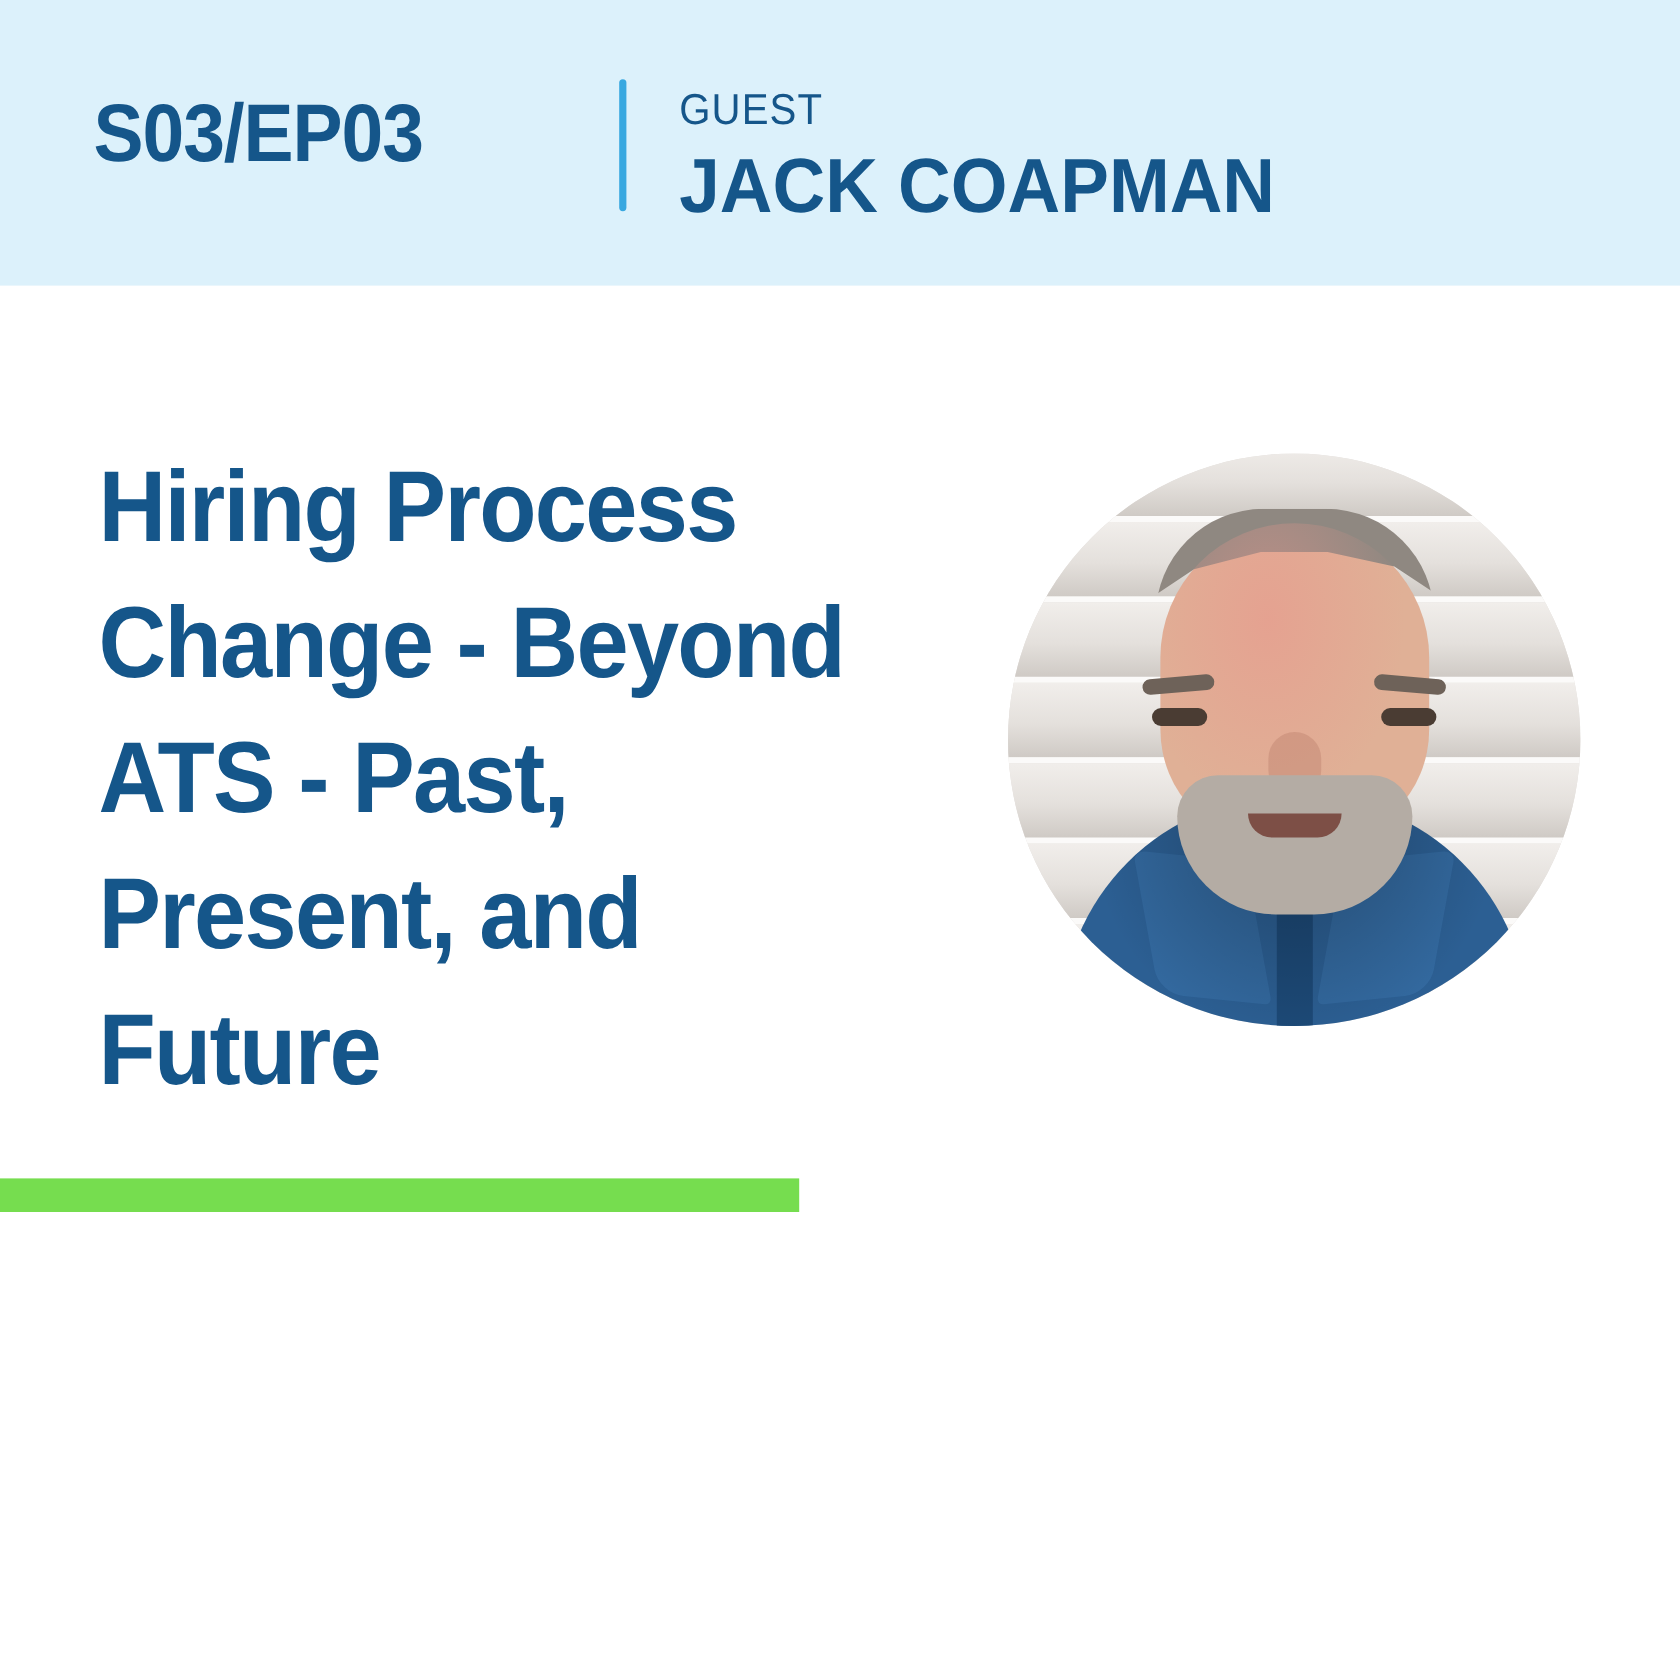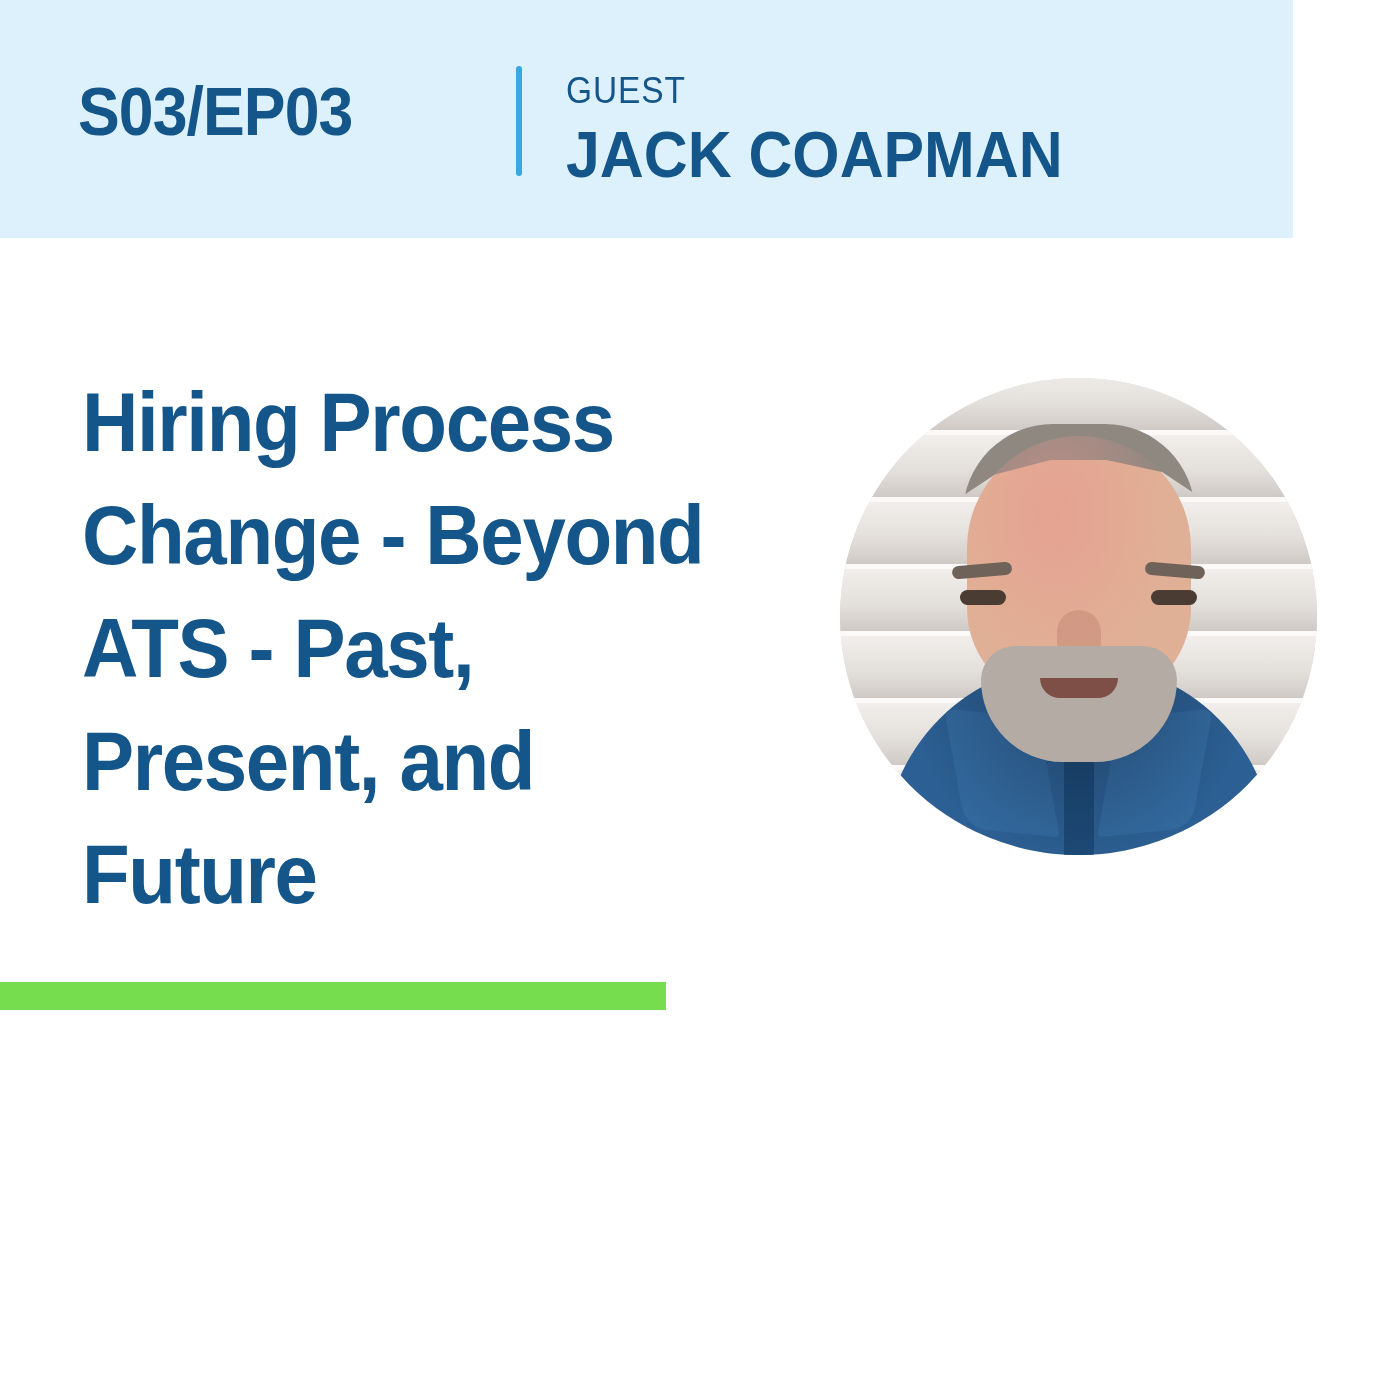--- a/index.html
+++ b/index.html
@@ -6,21 +6,21 @@
   body{
     width:1400px;height:1400px;
     background:#ffffff;
     font-family:"Liberation Sans", sans-serif;
     overflow:hidden;
     position:relative;
   }
 
   
   .header-band{
-    position:absolute;left:0;top:0;width:1293px;height:238px;
+    position:absolute;left:0;top:0;width:1400px;height:238px;
     background:#dcf1fb;
   }
   .episode-code{
     position:absolute;left:78px;top:72px;
     font-size:68px;font-weight:700;color:#15568a;
     letter-spacing:-1px;
     transform:scaleX(.92);transform-origin:left center;
     white-space:nowrap;
     font-family:"Liberation Sans", sans-serif;
   }

